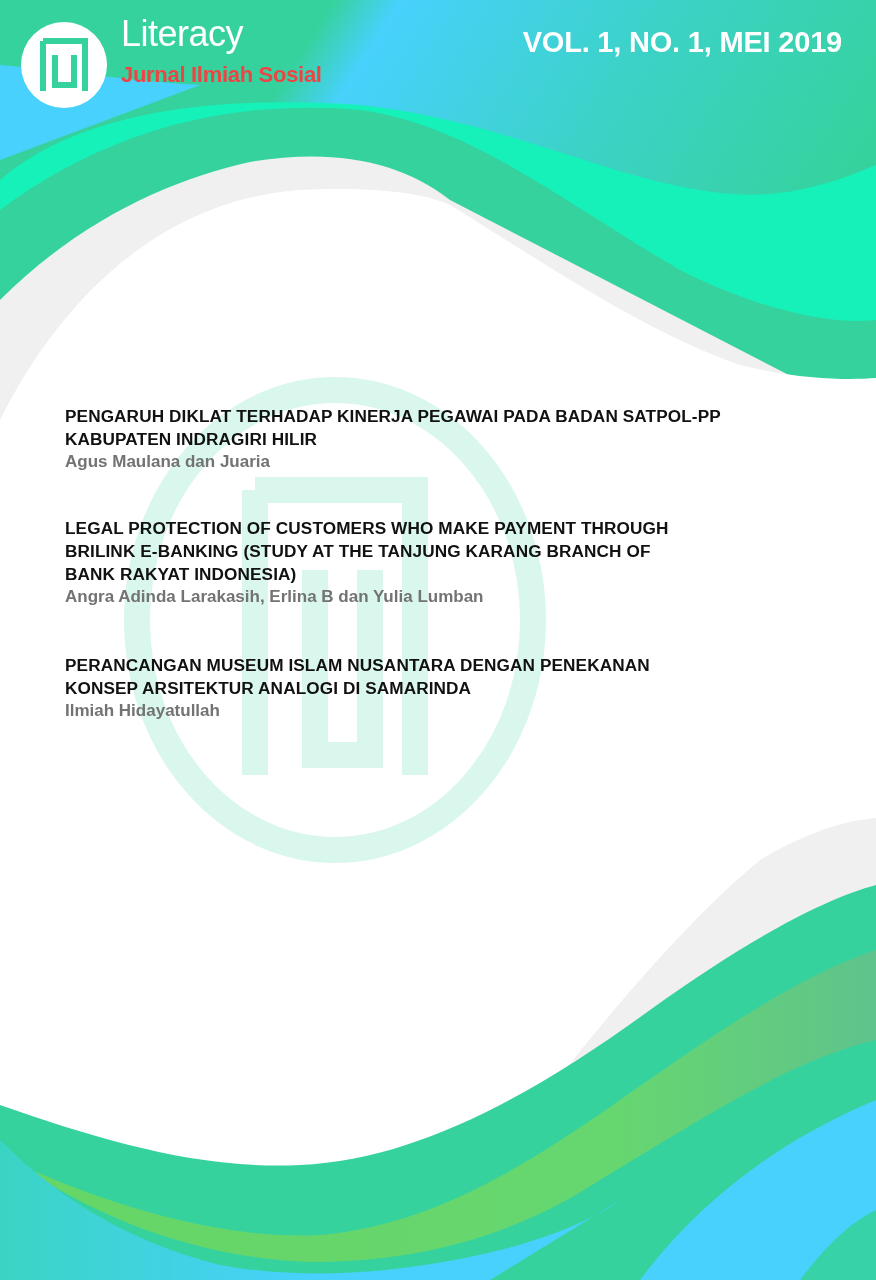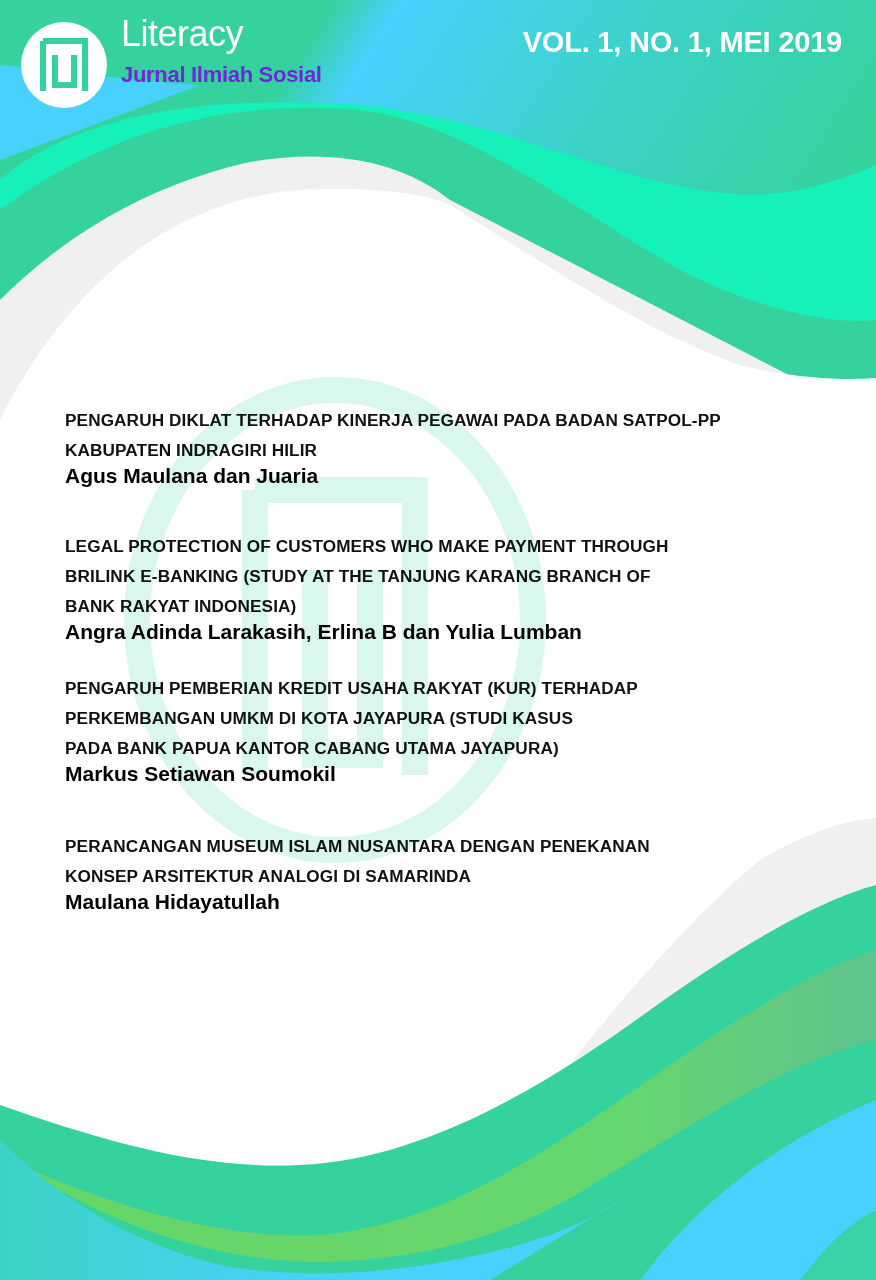--- a/index.html
+++ b/index.html
@@ -14,35 +14,35 @@
     border-radius: 50%; background: #ffffff; z-index: 2;
     display: flex; align-items: center; justify-content: center;
   }
   .header-logo svg { width: 60px; height: 60px; }
   .journal-title {
     position: absolute; left: 121px; top: 14px; z-index: 2;
     color: #ffffff; font-weight: normal; font-size: 36px; letter-spacing: -0.5px; line-height: 1.1;
   }
   .journal-subtitle {
     position: absolute; left: 121px; top: 62px; z-index: 2;
-    color: #6d28d9; font-weight: bold; font-size: 22px; letter-spacing: -0.3px;
+    color: #ef4444; font-weight: bold; font-size: 22px; letter-spacing: -0.3px;
   }
   .issue-info {
     position: absolute; right: 34px; top: 26px; z-index: 2;
     color: #ffffff; font-weight: bold; font-size: 29px; letter-spacing: -0.2px;
   }
   .watermark { position: absolute; left: 120px; top: 375px; width: 430px; height: 490px; z-index: 1; }
   .articles { position: absolute; left: 65px; top: 405px; width: 780px; z-index: 3; }
   .article { margin-bottom: 16px; }
   .article-title {
-    color: #111111; font-weight: bold; font-size: 17.2px; line-height: 30px;
+    color: #111111; font-weight: bold; font-size: 17.2px; line-height: 23px;
     letter-spacing: 0.1px; white-space: pre-line; margin: 0;
   }
   .article-authors {
-    color: #000000; font-weight: bold; font-size: 21px; line-height: 22px; margin: 0;
+    color: #737373; font-weight: bold; font-size: 17px; line-height: 22px; margin: 0;
   }
 </style>
 </head>
 <body>
 
 <svg class="bg-svg" viewBox="0 0 876 1280" preserveAspectRatio="none">
   <defs>
     <linearGradient id="topGrad" x1="0" y1="0" x2="1" y2="0.3">
       <stop offset="0" stop-color="#36D29E"></stop>
       <stop offset="0.35" stop-color="#36D29E"></stop>
@@ -102,30 +102,24 @@
 <div class="journal-title">Literacy</div>
 <div class="journal-subtitle">Jurnal Ilmiah Sosial</div>
 <div class="issue-info">VOL. 1, NO. 1, MEI 2019</div>
 
 <div class="articles">
   <div class="article" style="margin-bottom:44px;">
     <p class="article-title">PENGARUH DIKLAT TERHADAP KINERJA PEGAWAI PADA BADAN SATPOL-PP
 KABUPATEN INDRAGIRI HILIR</p>
     <p class="article-authors">Agus Maulana dan Juaria</p>
   </div>
-  <div class="article" style="margin-bottom:30px;">
+  <div class="article" style="margin-bottom:46px;">
     <p class="article-title">LEGAL PROTECTION OF CUSTOMERS WHO MAKE PAYMENT THROUGH
 BRILINK E-BANKING (STUDY AT THE TANJUNG KARANG BRANCH OF
 BANK RAKYAT INDONESIA)</p>
     <p class="article-authors">Angra Adinda Larakasih, Erlina B dan Yulia Lumban</p>
   </div>
-  <div class="article" style="margin-bottom:46px;">
-    <p class="article-title">PENGARUH PEMBERIAN KREDIT USAHA RAKYAT (KUR) TERHADAP
-PERKEMBANGAN UMKM DI KOTA JAYAPURA  (STUDI KASUS
-PADA BANK PAPUA  KANTOR CABANG  UTAMA JAYAPURA)</p>
-    <p class="article-authors">Markus Setiawan Soumokil</p>
-  </div>
   <div class="article">
     <p class="article-title">PERANCANGAN MUSEUM ISLAM NUSANTARA DENGAN PENEKANAN
 KONSEP ARSITEKTUR ANALOGI DI SAMARINDA</p>
-    <p class="article-authors">Maulana Hidayatullah</p>
+    <p class="article-authors">Ilmiah Hidayatullah</p>
   </div>
 </div>
 
 </body></html>

